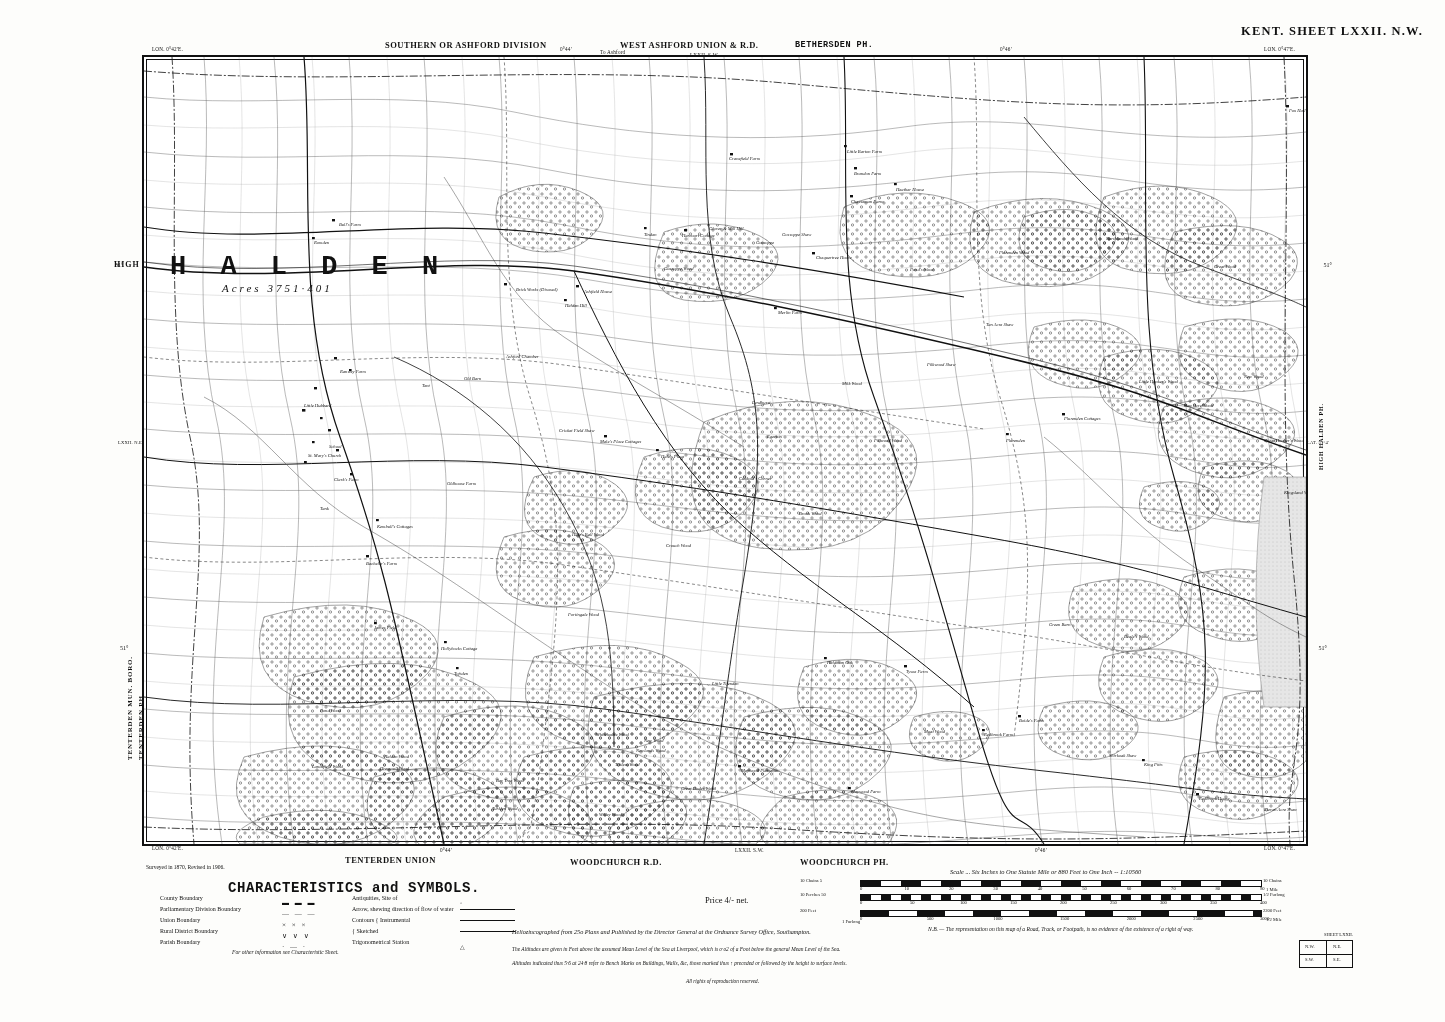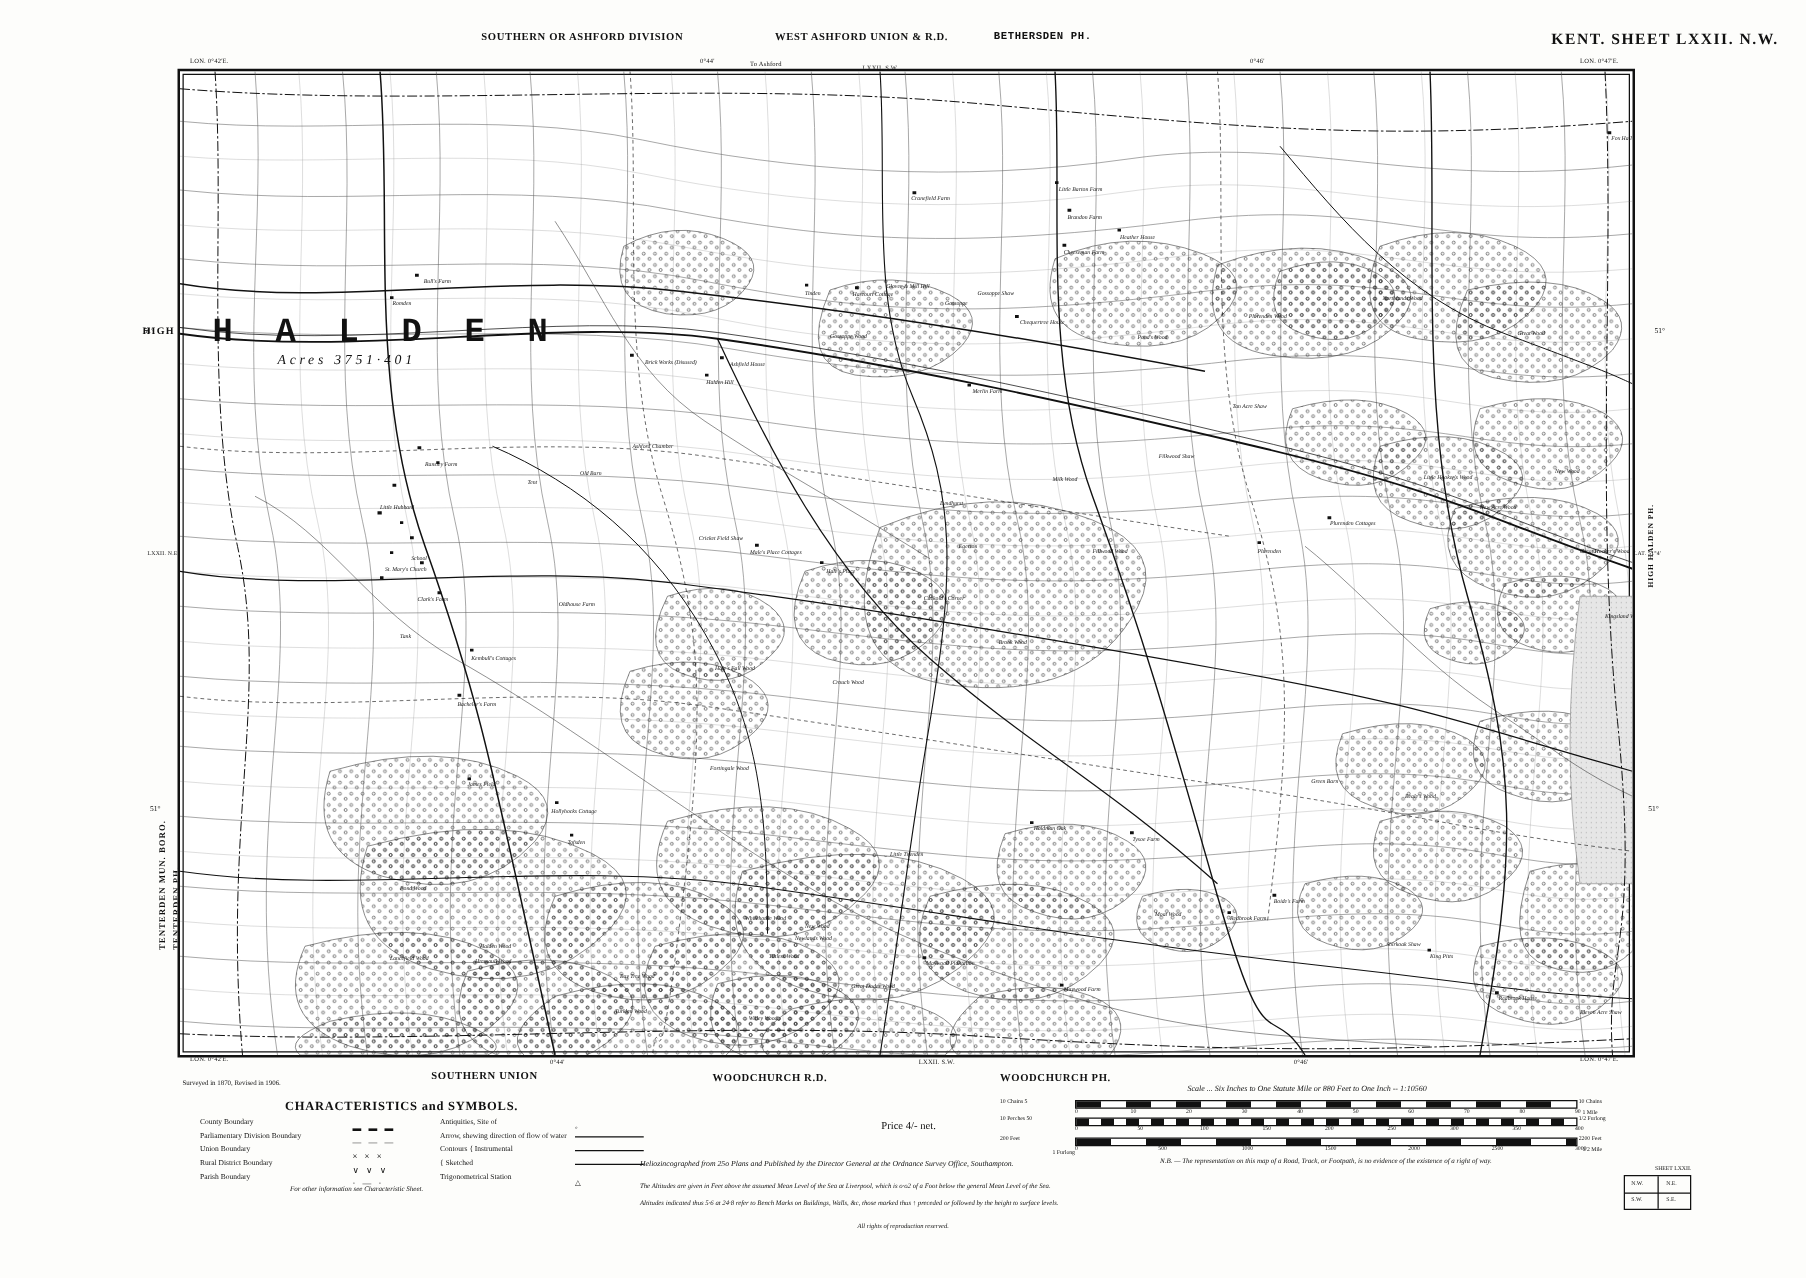--- a/index.html
+++ b/index.html
@@ -11,21 +11,21 @@
 
   
   .edition{
     position:absolute;top:20px;left:0;width:100%;text-align:center;
     font-size:15px;font-weight:bold;letter-spacing:.6px;
   }
   .sheet-id{
     position:absolute;top:24px;right:22px;font-size:12.5px;font-weight:bold;
     letter-spacing:1.2px;
   }
-  .top-labels{position:absolute;top:24px;left:0;width:100%;height:18px;}
+  .top-labels{position:absolute;top:40px;left:0;width:100%;height:18px;}
   .top-labels span{position:absolute;font-size:8.5px;font-weight:bold;letter-spacing:.5px;}
   .tl-1{left:385px;}
   .tl-2{left:620px;}
   .tl-3{left:795px;font-family:Liberation Mono, monospace;}
 
   
   .frame{
     position:absolute;left:142px;top:55px;width:1162px;height:787px;
     border:2px solid #111;background:#ffffff;overflow:hidden;
   }
@@ -62,21 +62,21 @@
 
   
   .bot-labels span{position:absolute;font-size:8.5px;font-weight:bold;letter-spacing:.5px;}
   .bl-1{left:345px;top:855px;}
   .bl-2{left:570px;top:857px;}
   .bl-3{left:800px;top:857px;}
 
   .surveyed{position:absolute;left:146px;top:864px;font-size:5.5px;}
 
   
-  .char-title{position:absolute;left:228px;top:880px;font-size:10px;font-weight:bold;letter-spacing:.6px;}
+  .char-title{position:absolute;left:228px;top:880px;font-size:14px;font-weight:bold;letter-spacing:.6px;font-family:Liberation Mono, monospace;}
   .char-box{position:absolute;left:160px;top:893px;width:330px;font-size:6px;line-height:11px;}
   .char-row{position:relative;height:11px;}
   .char-left{position:absolute;left:0;width:120px;}
   .char-leftline{position:absolute;left:122px;width:60px;top:5px;height:1px;}
   .char-right{position:absolute;left:192px;width:110px;}
   .char-rightline{position:absolute;left:300px;width:55px;top:5px;height:1px;}
   .char-foot{position:absolute;left:232px;top:949px;font-size:5.6px;font-style:italic;}
 
   .ln-solid{border-top:1px solid #111;}
   .dashes{font-size:7px;letter-spacing:2px;}
@@ -449,21 +449,21 @@
         <div class="mlabel it" style="left: 1055px; top: 740px;">Redbrook House</div>
         <div class="mlabel it" style="left: 352px; top: 722px;">Bay Tree Wood</div>
         <div class="mlabel it" style="left: 348px; top: 750px;">Turklen Wood</div>
         <div class="mlabel it" style="left: 455px; top: 756px;">Willey Wood</div>
         <div class="mlabel it" style="left: 707px; top: 733px;">Maywood Farm</div>
         <div class="mlabel it" style="left: 1120px; top: 751px;">Eleven Acre Shaw</div>
       </div>
   </div>
 
   <div class="bot-labels">
-    <span class="bl-1">SOUTHERN UNION</span>
+    <span class="bl-1">TENTERDEN UNION</span>
     <span class="bl-2">WOODCHURCH R.D.</span>
     <span class="bl-3">WOODCHURCH PH.</span>
   </div>
 
   <div class="surveyed">Surveyed in 1870, Revised in 1906.</div>
 
   <div class="char-title">CHARACTERISTICS and SYMBOLS.</div>
   <div class="char-box">
     <div class="char-row">
       <span class="char-left">County Boundary</span>

